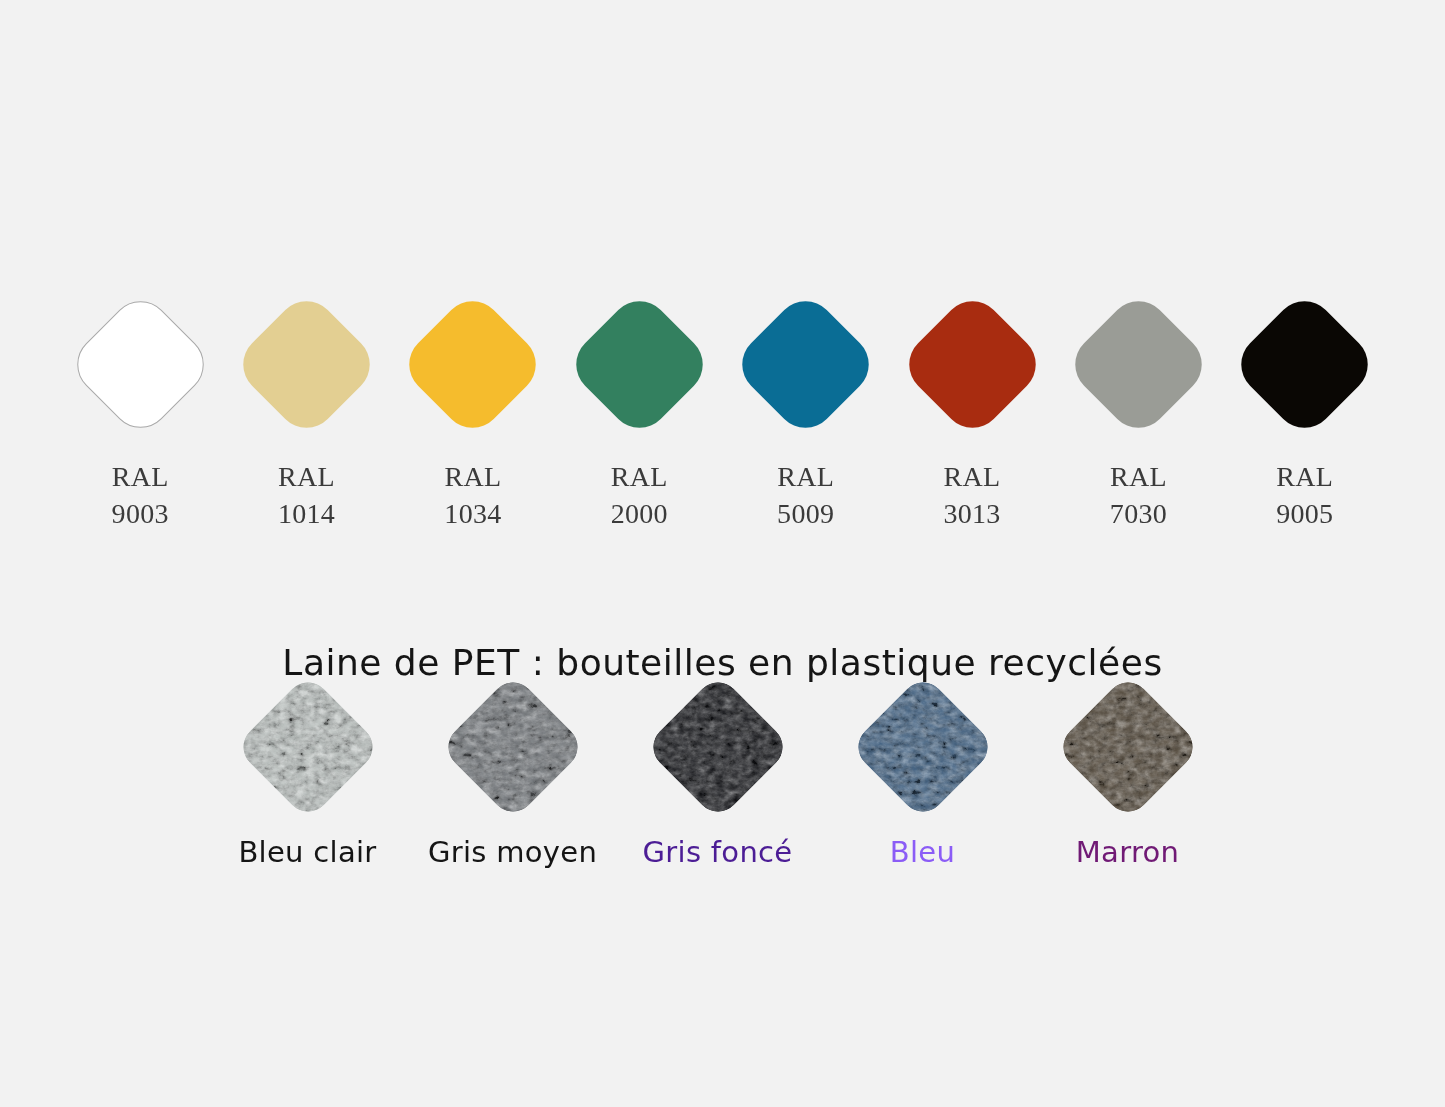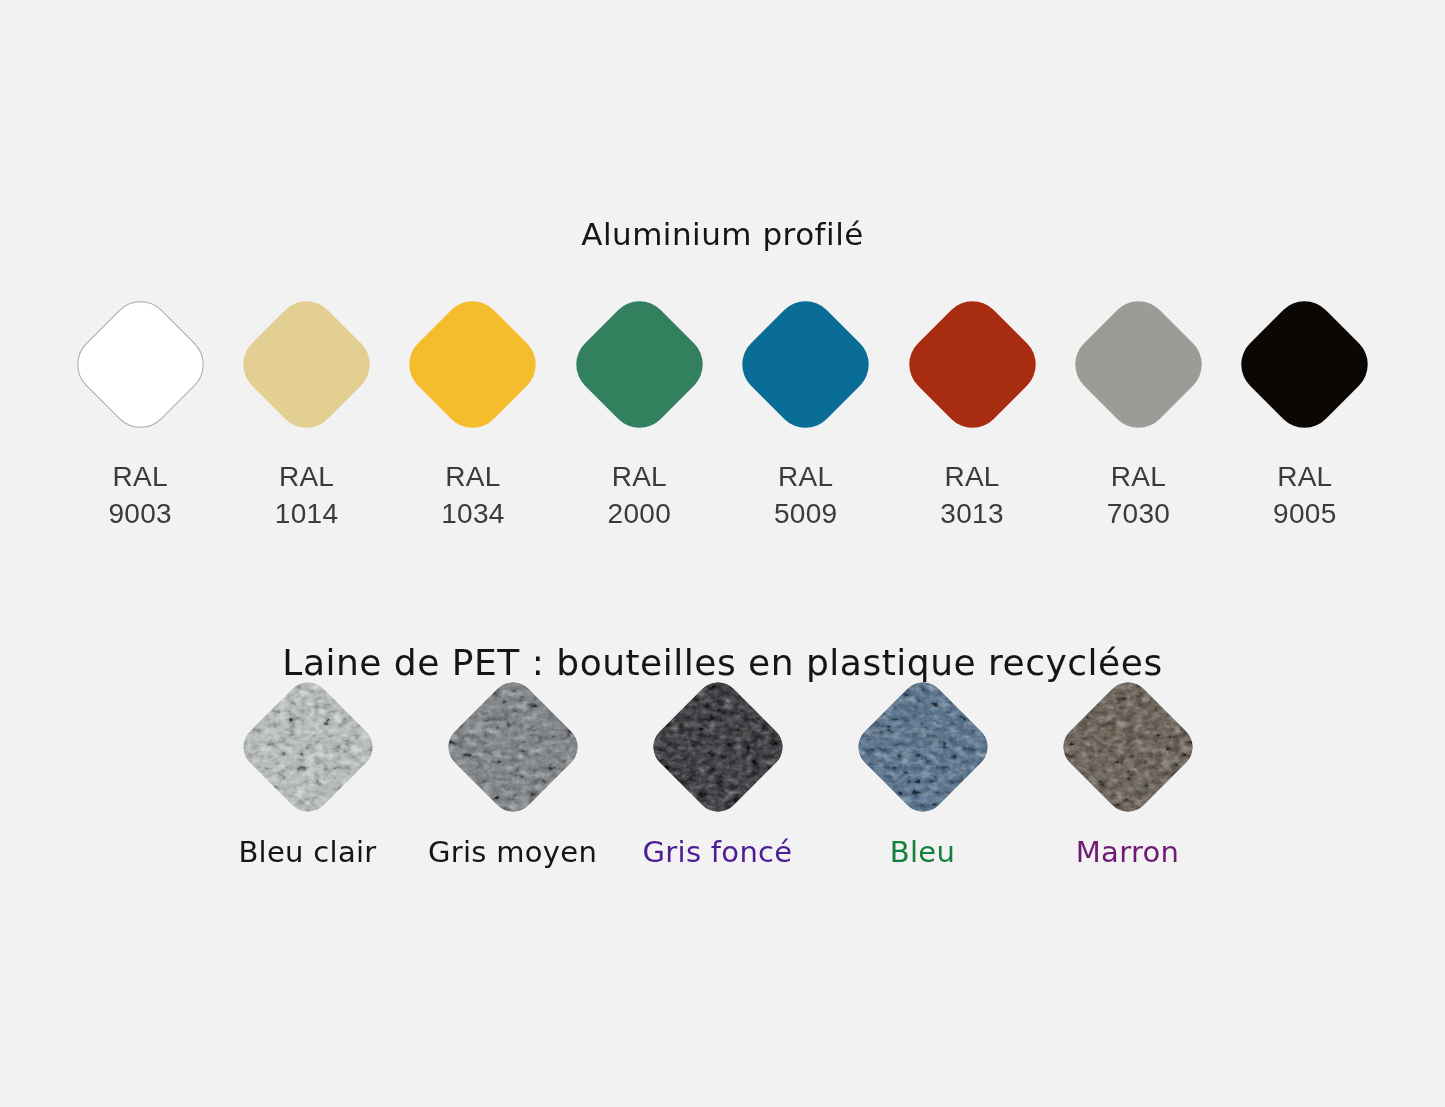--- a/index.html
+++ b/index.html
@@ -66,21 +66,21 @@
   .ral-shape {
     width: 107px;
     height: 107px;
     transform: rotate(45deg);
     border-radius: 30px;
     box-sizing: border-box;
   }
   .ral-label {
     margin-top: 18px;
     text-align: center;
-    font-family: Liberation Sans, sans-serif;
+    font-family: Liberation Serif, serif;
     font-size: 28px;
     line-height: 1.33;
     color: #3b3b3b;
     font-weight: 400;
     letter-spacing: 0.3px;
   }
   .ral-label .code {
     display: block;
   }
 
@@ -131,21 +131,20 @@
     color: #151515;
     white-space: nowrap;
     letter-spacing: 0.3px;
   }
 </style>
 </head>
 <body style="background: rgb(242, 242, 242);">
 
 <div class="page">
 
-  <div class="section-title" id="title-alu">Aluminium profilé</div>
 
   <div class="ral-row" id="ral-row">
       <div class="ral-cell">
         <div class="ral-shape-wrap">
           <div class="ral-shape" style="background: rgb(255, 255, 255); border: 1px solid rgb(168, 168, 168);"></div>
         </div>
         <div class="ral-label" style="color: rgb(59, 59, 59);">
           <span class="code">RAL</span>
           <span class="code">9003</span>
         </div>
@@ -301,21 +300,21 @@
                     <feFuncB type="linear" slope="2.3" intercept="-0.62"></feFuncB>
                   </feComponentTransfer>
                 </filter>
               </defs>
               <rect x="0" y="0" width="150" height="150" fill="#3f5f80"></rect>
               <rect x="0" y="0" width="150" height="150" fill="#20364b" filter="url(#felt3)" opacity="0.9" style="mix-blend-mode: multiply;"></rect>
               <rect x="0" y="0" width="150" height="150" fill="#7e9bb5" filter="url(#felt3)" opacity="0.55" style="mix-blend-mode: screen;"></rect>
             </svg>
           </div>
         </div>
-        <div class="pet-label" style="color: #15803d;">Bleu</div>
+        <div class="pet-label" style="color: #8b5cf6;">Bleu</div>
       </div>
       <div class="pet-cell">
         <div class="pet-shape-wrap">
           <div class="pet-shape" style="background: rgb(84, 74, 60);">
             <svg viewBox="0 0 150 150" preserveAspectRatio="none">
               <defs>
                 <filter id="felt4" x="-20%" y="-20%" width="140%" height="140%">
                   <feTurbulence type="fractalNoise" baseFrequency="0.11 0.16" numOctaves="5" seed="59" result="n"></feTurbulence>
                   <feColorMatrix in="n" type="saturate" values="0" result="g"></feColorMatrix>
                   <feComponentTransfer in="g" result="c">

